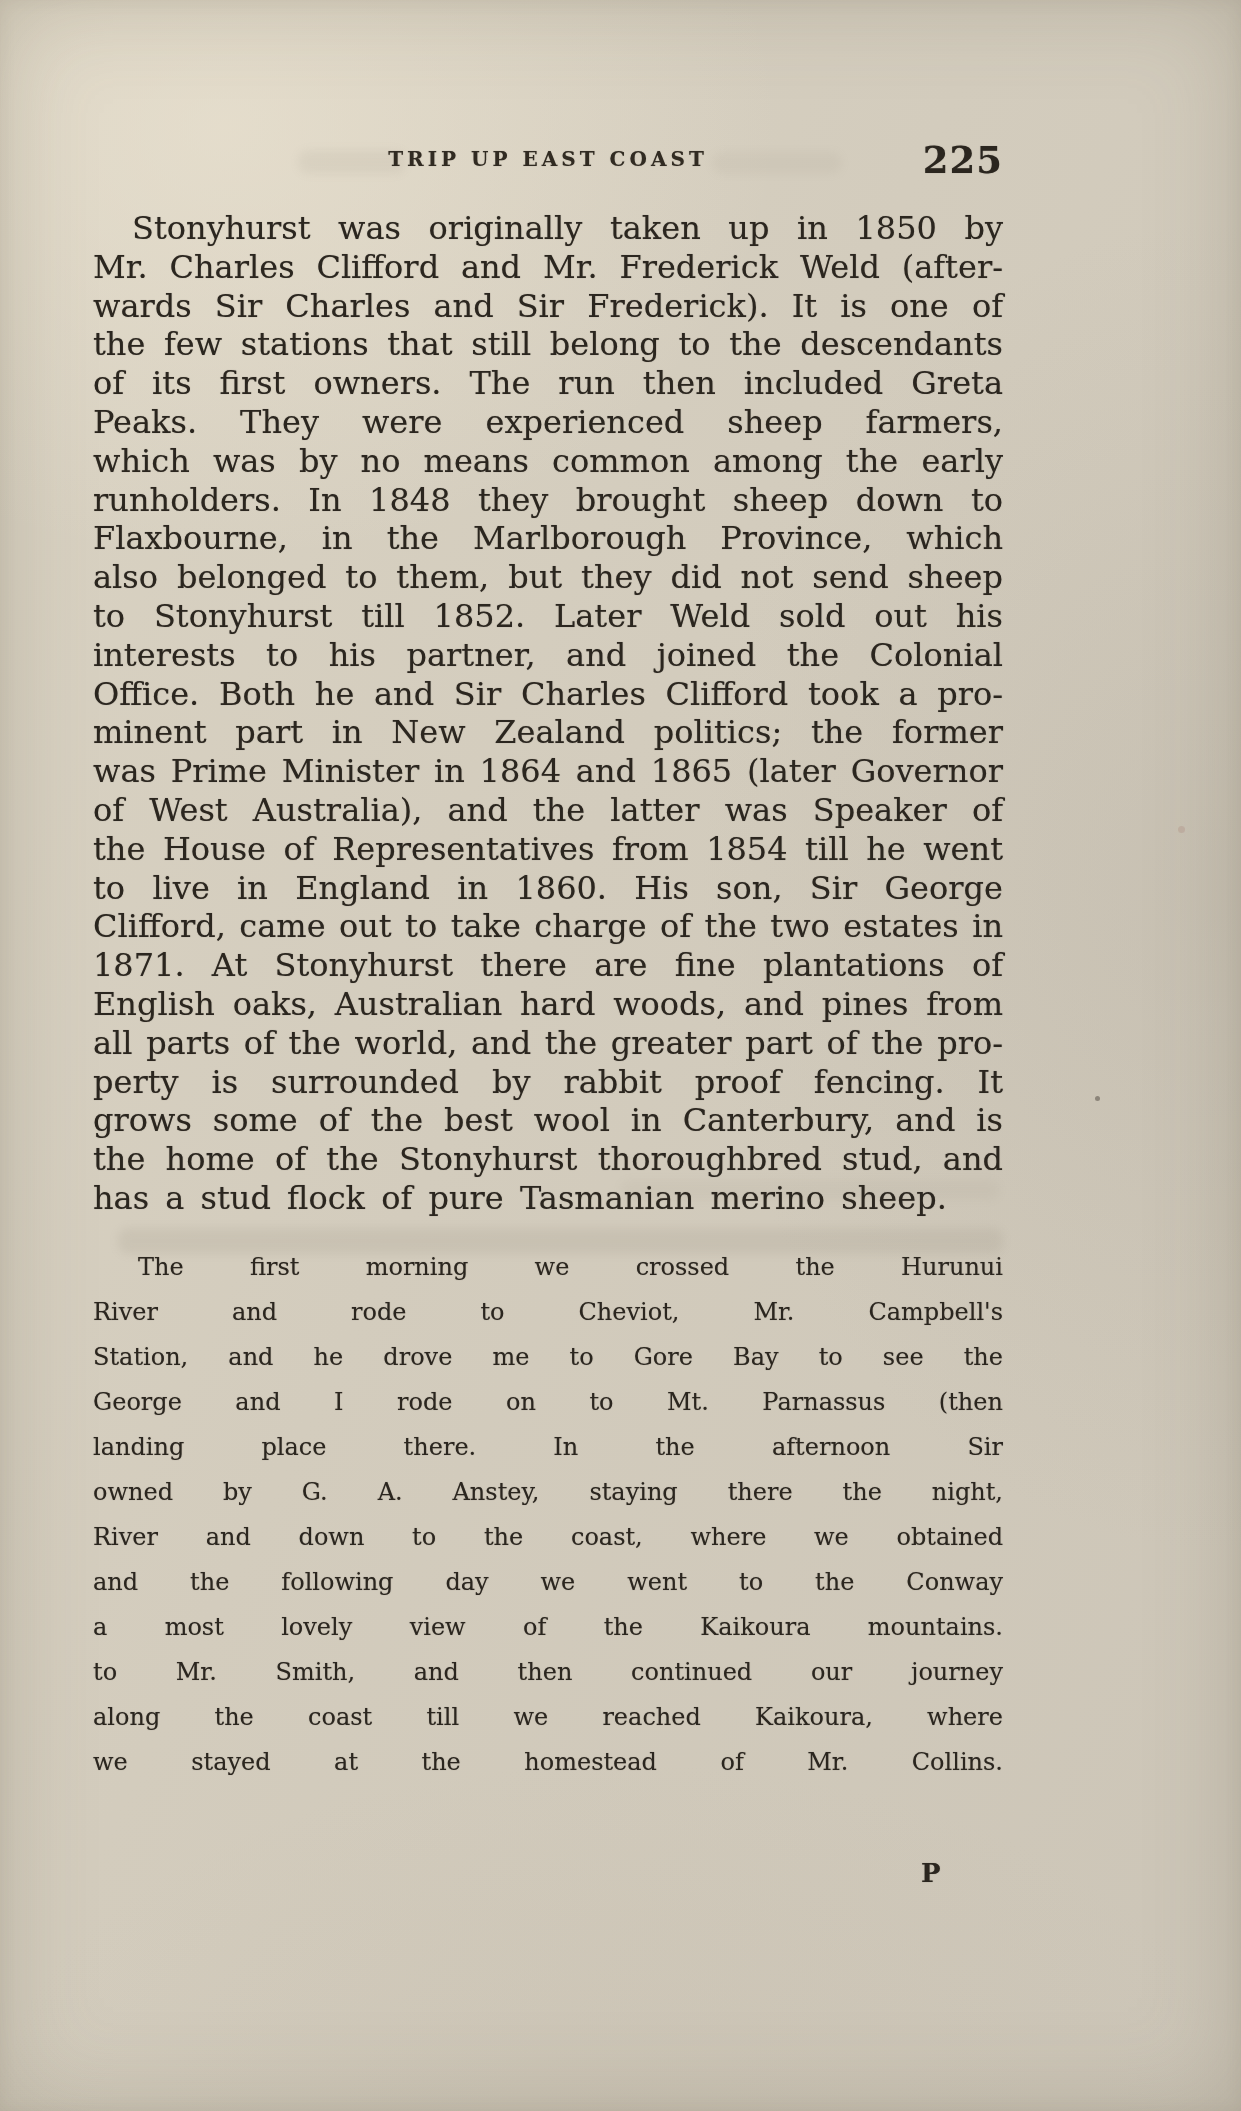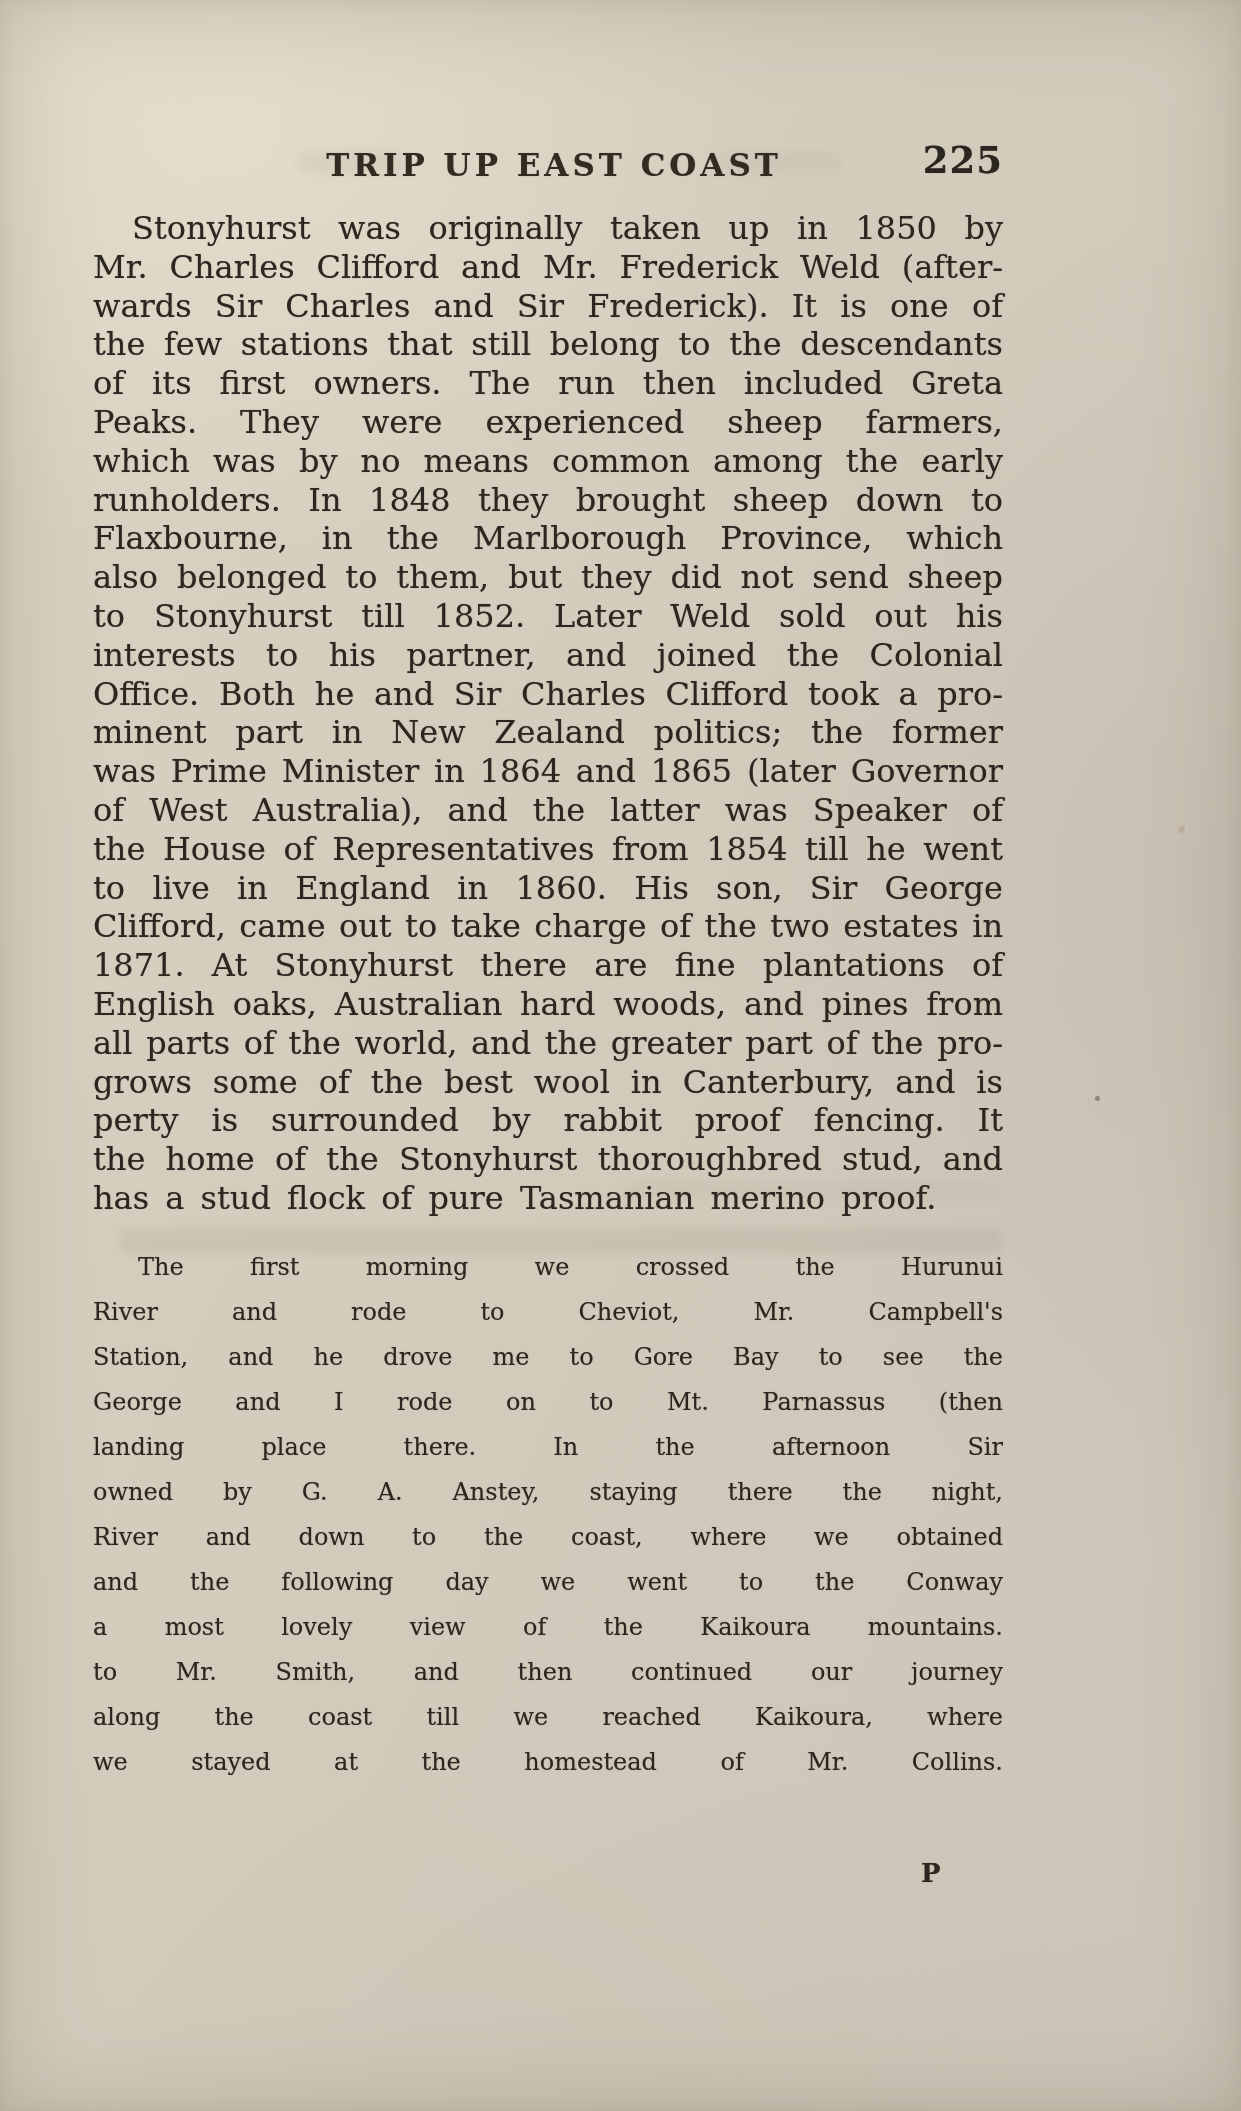--- a/index.html
+++ b/index.html
@@ -25,22 +25,22 @@
   .sm-header-right { left:712px; top:152px; width:130px; height:22px; opacity:.07; }
   .sm-gap-main     { left:118px; top:1228px; width:885px; height:26px; opacity:.12; }
   .sm-gap-upper    { left:620px; top:1180px; width:380px; height:20px; opacity:.06; }
   .speck { position:absolute; border-radius:50%; }
   .speck-dark { left:1095px; top:1096px; width:5px;  height:5px; background:#5a5248; opacity:.55; }
   .speck-pink { left:1178px; top:826px;  width:7px;  height:7px; background:#b29286; opacity:.38; }
 
   .header-row { position:absolute; left:93px; top:140px; width:910px; height:42px; }
   .running-title {
     position:absolute; left:50%; top:7px; transform:translateX(-50%);
-    font-size:31px; font-weight:700; letter-spacing:4px; white-space:nowrap;
-    color:#312b22; text-shadow:0 0 1px rgba(49,43,34,0.35);margin-left:6px;
+    font-size:20px; font-weight:700; letter-spacing:4px; white-space:nowrap;
+    color:#312b22; text-shadow:0 0 1px rgba(49,43,34,0.35);
   }
   .page-number {
     position:absolute; right:0; top:-2px;
     font-size:37px; font-weight:600; letter-spacing:1px;
     color:#2b261f; text-shadow:0 0 1px rgba(43,38,31,0.35);
   }
 
   .para { position:absolute; left:93px; width:910px; }
   .p1 { top:209px;  font-size:32px; line-height:38.8px; }
   .p2 { top:1245px; font-size:24px; line-height:45px; }
@@ -91,24 +91,24 @@
     <div class="line">Office. Both he and Sir Charles Clifford took a pro-</div>
     <div class="line">minent part in New Zealand politics; the former</div>
     <div class="line">was Prime Minister in 1864 and 1865 (later Governor</div>
     <div class="line">of West Australia), and the latter was Speaker of</div>
     <div class="line">the House of Representatives from 1854 till he went</div>
     <div class="line">to live in England in 1860. His son, Sir George</div>
     <div class="line">Clifford, came out to take charge of the two estates in</div>
     <div class="line">1871. At Stonyhurst there are fine plantations of</div>
     <div class="line">English oaks, Australian hard woods, and pines from</div>
     <div class="line">all parts of the world, and the greater part of the pro-</div>
+    <div class="line">perty is surrounded by rabbit proof fencing. It</div>
     <div class="line">grows some of the best wool in Canterbury, and is</div>
-    <div class="line">perty is surrounded by rabbit proof fencing. It</div>
     <div class="line">the home of the Stonyhurst thoroughbred stud, and</div>
-    <div class="line natural">has a stud flock of pure Tasmanian merino proof.</div>
+    <div class="line natural">has a stud flock of pure Tasmanian merino sheep.</div>
   </section>
 
   <section class="para p2">
     <div class="line first">The first morning we crossed the Hurunui</div>
     <div class="line">River and rode to Cheviot, Mr. Campbell's</div>
     <div class="line">Station, and he drove me to Gore Bay to see the</div>
     <div class="line">George and I rode on to Mt. Parnassus (then</div>
     <div class="line">landing place there. In the afternoon Sir</div>
     <div class="line">owned by G. A. Anstey, staying there the night,</div>
     <div class="line">River and down to the coast, where we obtained</div>

